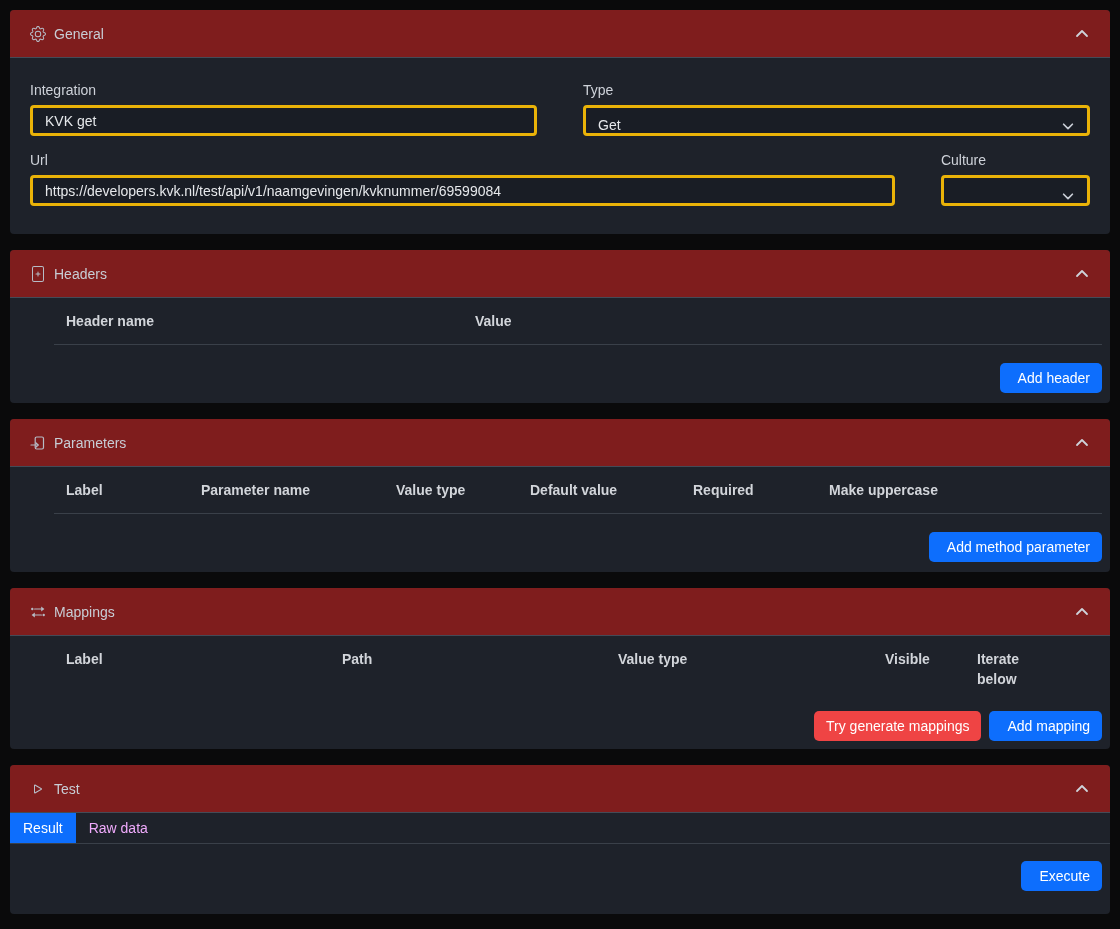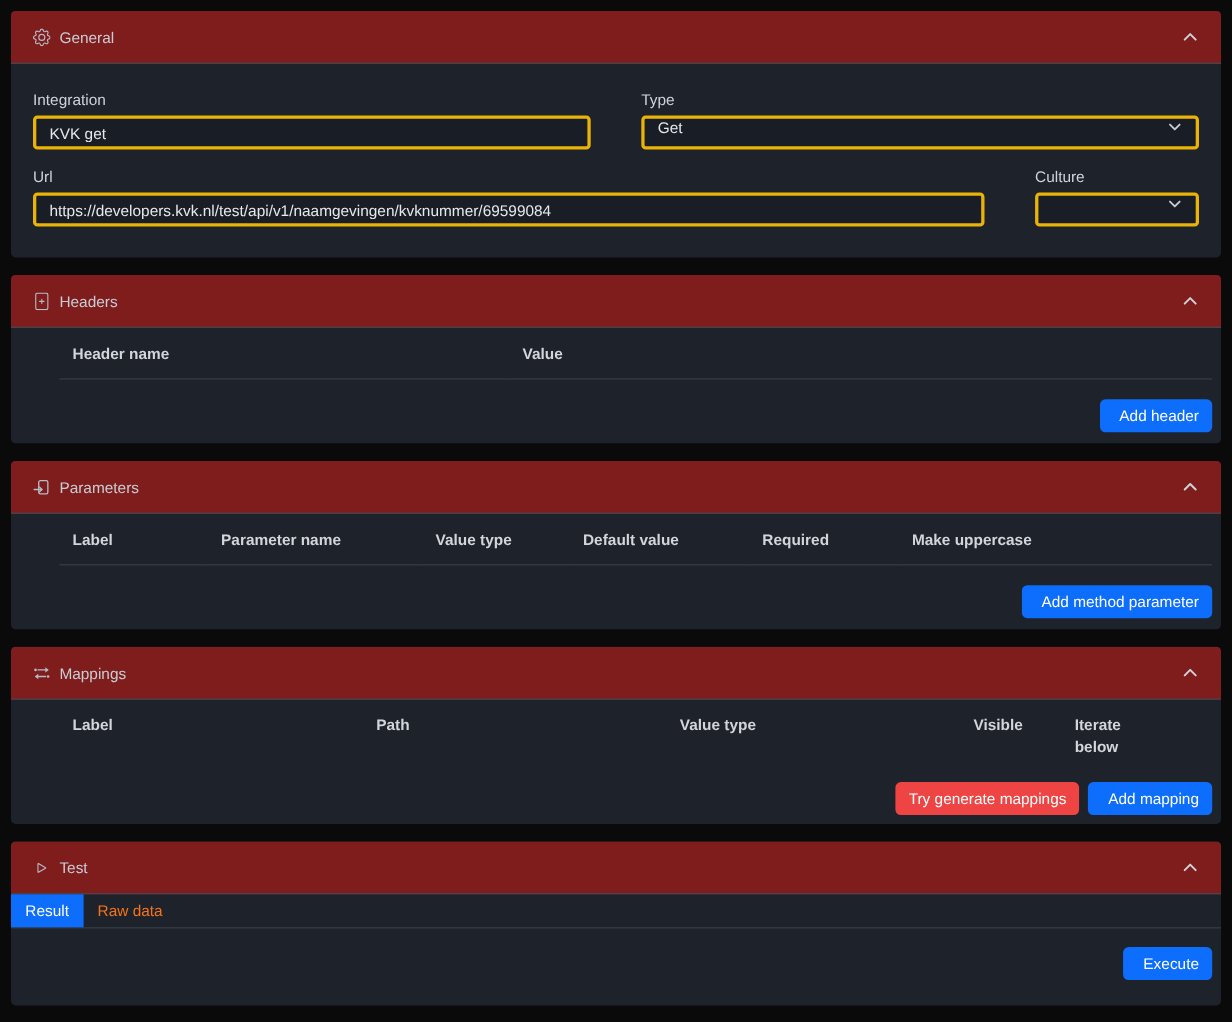--- a/index.html
+++ b/index.html
@@ -58,21 +58,21 @@
     border: 3px solid #eab308;
     border-radius: 4px;
     color: #e6e8eb;
     font-size: 14px;
     font-family: "Liberation Sans", "DejaVu Sans", sans-serif;
     padding: 0 12px;
     width: 100%;
   }
   .select {
     display: flex;
-    align-items: flex-start;
+    align-items: flex-end;
     justify-content: space-between;
     cursor: pointer;
   }
   .select .chev { width: 14px; height: 14px; color: #c6cbd3; flex: 0 0 auto; }
   
   .table-wrap { padding: 0 8px; margin-left: 36px; }
   table { width: 100%; border-collapse: collapse; table-layout: fixed; }
   th {
     text-align: left;
     font-weight: bold;
@@ -116,21 +116,21 @@
   .btn-primary { background: #0d6efd; padding-left: 18px; }
   .btn-secondary { background: #ef4444; }
   
   .tab-bar {
     display: flex;
     border-bottom: 1px solid #3a4049;
   }
   .tab {
     padding: 5px 13px;
     font-size: 14px;
-    color: #f97316;
+    color: #f0abfc;
     cursor: pointer;
     line-height: 20px;
   }
   .tab.active { background: #0d6efd; color: #ffffff; }
   .test-footer {
     display: flex;
     justify-content: flex-end;
     padding: 17px 8px 23px;
   }
 </style>

